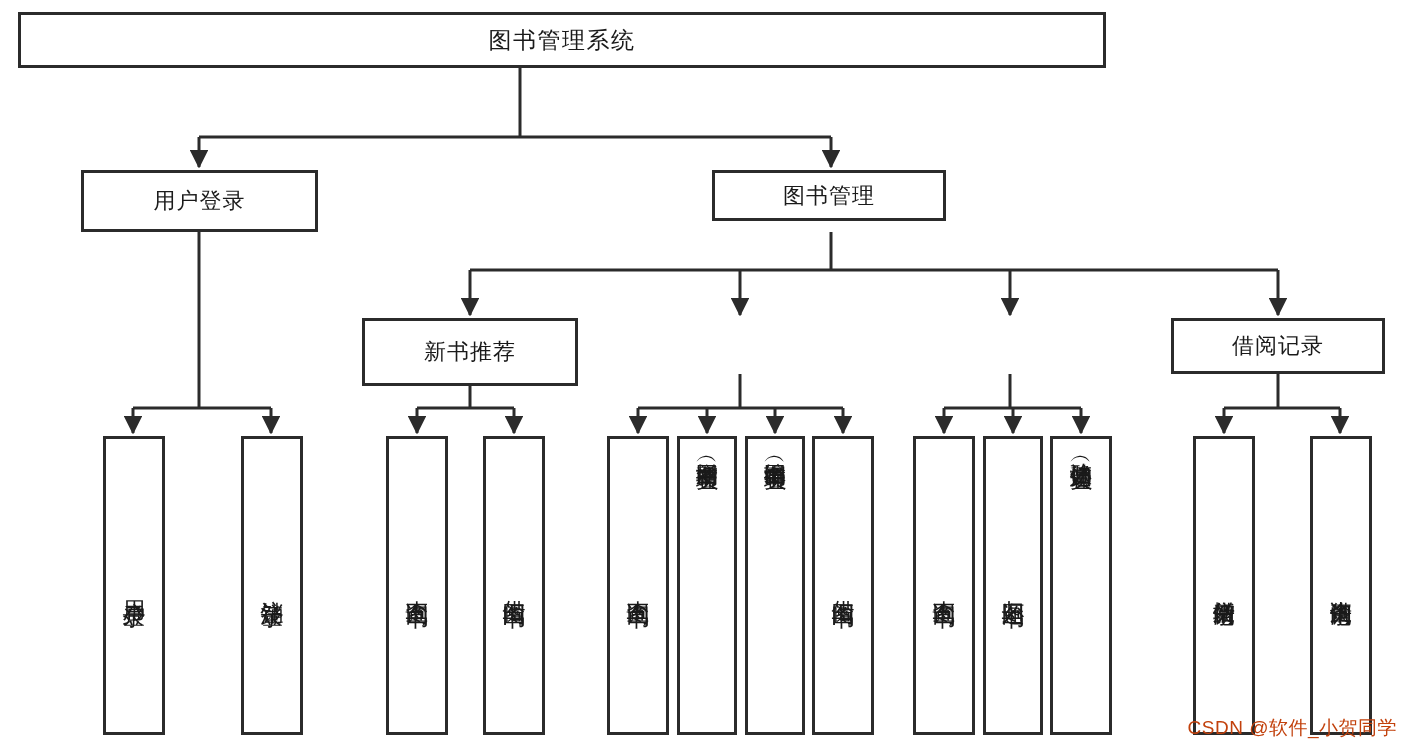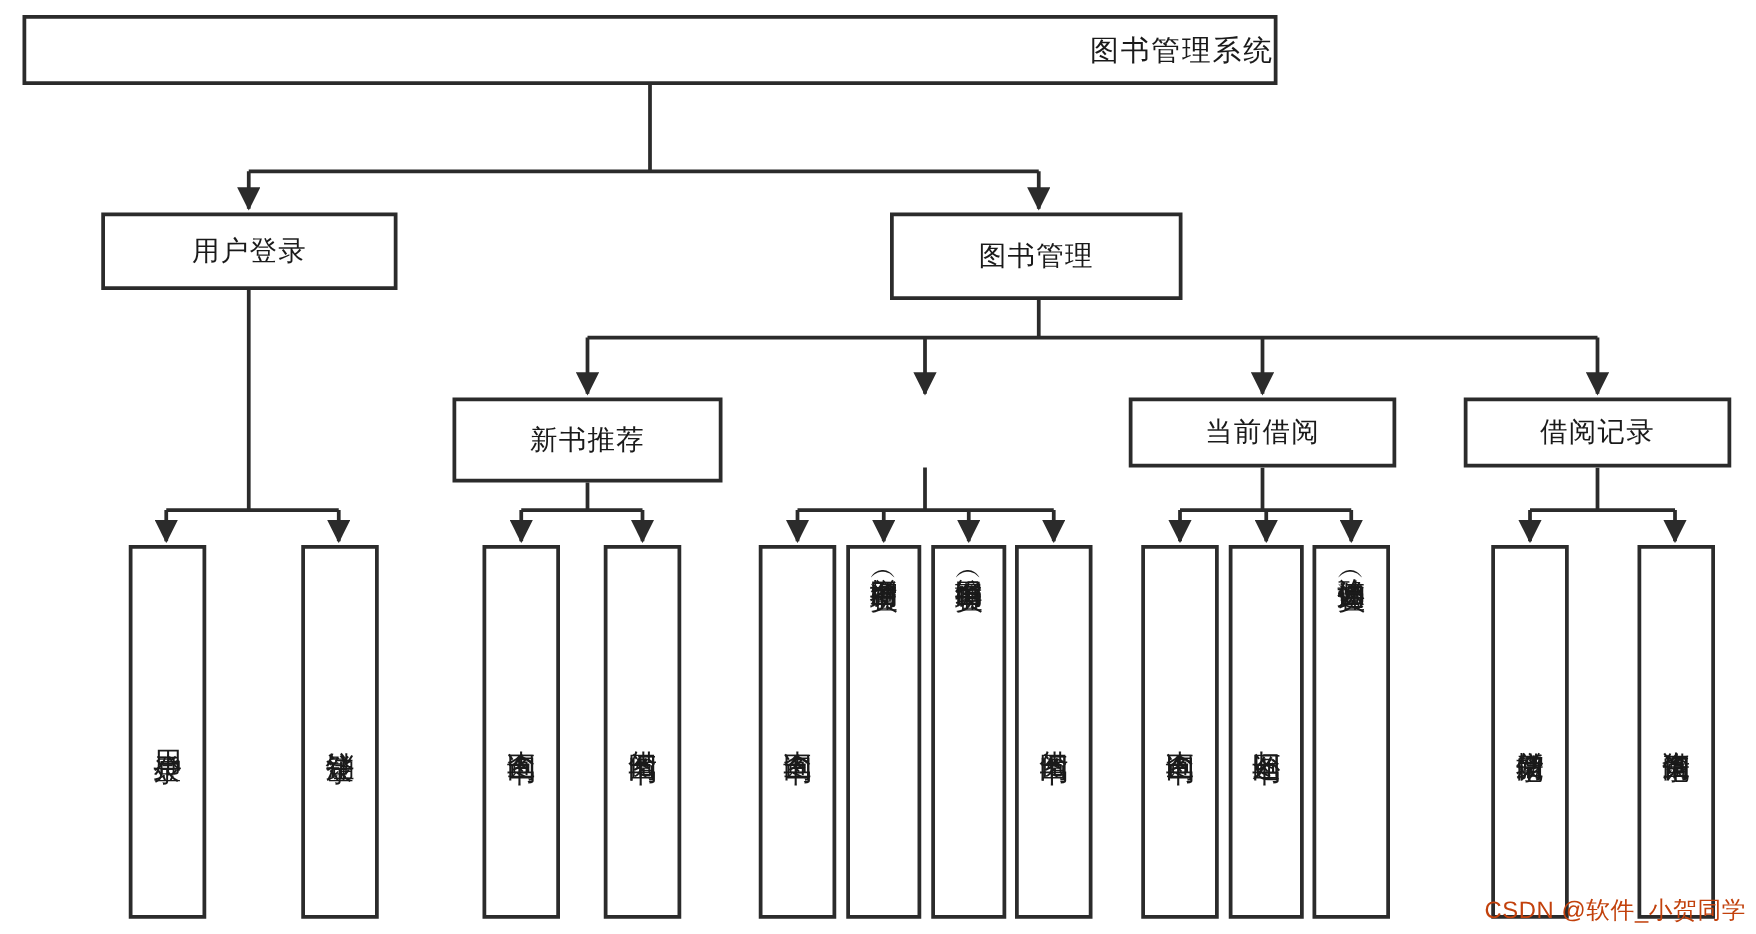--- a/index.html
+++ b/index.html
@@ -133,40 +133,37 @@
       <path d="M 1013,408 L 1013,433" marker-end="url(#arw)"></path>
       <path d="M 1081,408 L 1081,433" marker-end="url(#arw)"></path>
 
       <path d="M 1278,374 L 1278,408"></path>
       <path d="M 1224,408 L 1340,408"></path>
       <path d="M 1224,408 L 1224,433" marker-end="url(#arw)"></path>
       <path d="M 1340,408 L 1340,433" marker-end="url(#arw)"></path>
     </g>
   </svg>
 
-  <div class="node horiz root" style="left:18px; top:12px; width:1004px; height:56px;justify-content:flex-end;">
+  <div class="node horiz root" style="left:18px; top:12px; width:1088px; height:56px;">
     <span class="lbl">图书管理系统</span>
   </div>
 
   <div class="node horiz" style="left:81px; top:170px; width:237px; height:62px;">
     <span class="lbl">用户登录</span>
   </div>
 
-  <div class="node horiz" style="left:712px; top:170px; width:234px; height:70px;">
+  <div class="node horiz" style="left:712px; top:170px; width:234px; height:51px;">
     <span class="lbl">图书管理</span>
   </div>
 
   <div class="node horiz" style="left:362px; top:318px; width:216px; height:68px;">
     <span class="lbl">新书推荐</span>
   </div>
 
 
-  <div class="node horiz" style="left:903px; top:318px; width:214px; height:56px;">
-    <span class="lbl">当前借阅</span>
-  </div>
 
   <div class="node horiz" style="left:1171px; top:318px; width:214px; height:56px;">
     <span class="lbl">借阅记录</span>
   </div>
 
   <div class="node vert centered" style="left:103px; top:436px; width:62px; height:299px;">
     <span class="lbl">用户登录</span>
   </div>
 
   <div class="node vert centered" style="left:241px; top:436px; width:62px; height:299px;">

